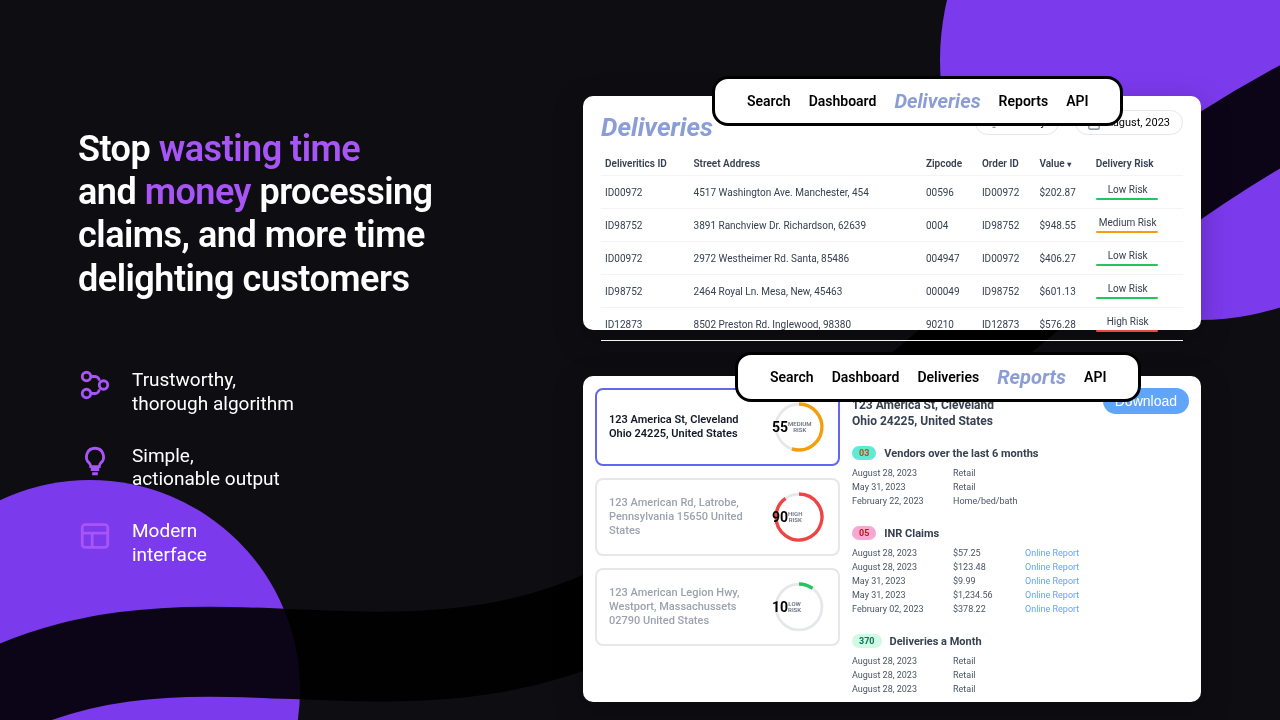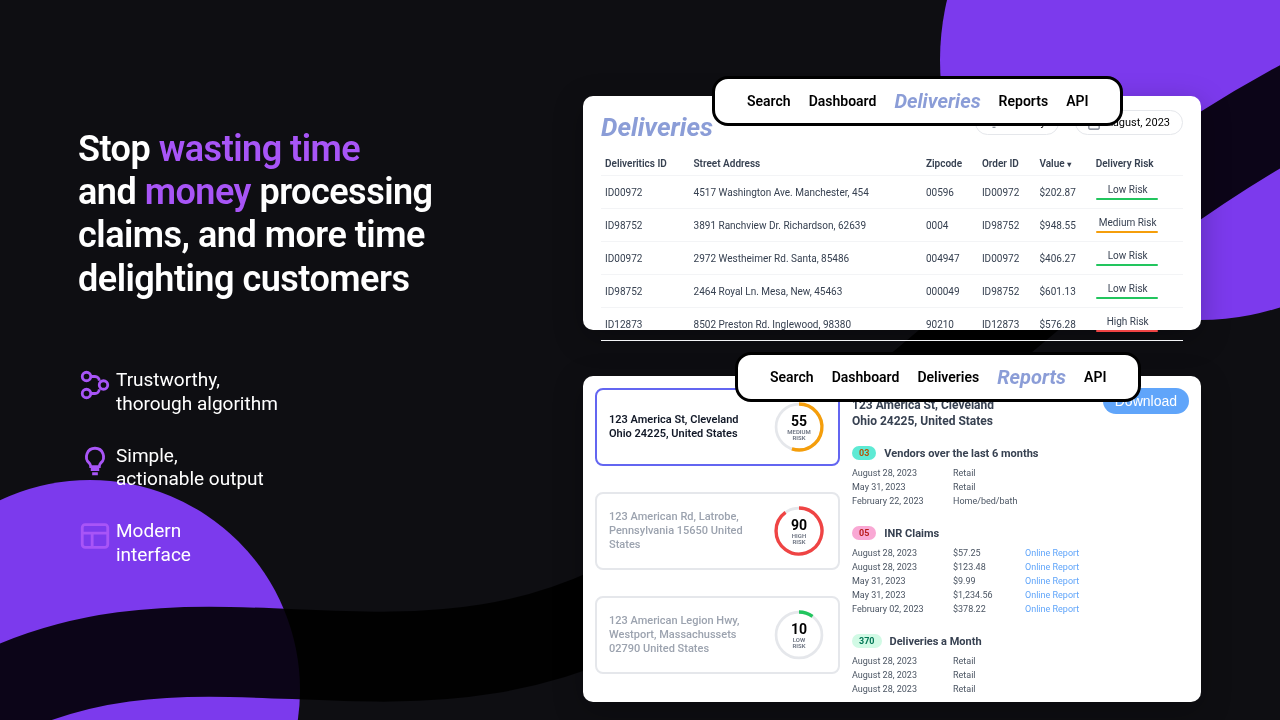--- a/index.html
+++ b/index.html
@@ -10,21 +10,21 @@
     position: relative; overflow: hidden;
   }
   .blob-top { position:absolute; top:-200px; right:-180px; width:520px; height:520px; background:#7c3aed; border-radius:50%; }
   .blob-bottom { position:absolute; bottom:-180px; left:-120px; width:420px; height:420px; background:#7c3aed; border-radius:50%; }
   .wave { position:absolute; top:0; left:0; width:100%; height:100%; pointer-events:none; }
 
   .hero { position:absolute; left:78px; top:128px; width:450px; color:#fff; }
   .hero h1 { font-size:36px; line-height:1.2; font-weight:600; letter-spacing:-0.5px; }
   .hero h1 .accent { color:#a855f7; }
   .features { position:absolute; left:78px; top:368px; }
-  .feat { display:flex; align-items:flex-start; gap:4px; margin-bottom:28px; }
+  .feat { display:flex; align-items:flex-start; gap:20px; margin-bottom:28px; }
   .feat .icon { width:34px; height:34px; color:#a855f7; flex:0 0 34px; }
   .feat .txt { color:#fff; font-size:19px; line-height:1.25; }
 
   
   .panel { background:#fff; border-radius:10px; box-shadow:0 8px 30px rgba(0,0,0,.25); position:absolute; }
   .panel-deliveries { left:583px; top:96px; width:618px; height:234px; padding:16px 18px 10px; }
   .deliveries-title { color:#8b9dd7; font-size:26px; font-weight:700; font-style:italic; margin-bottom:10px; }
   .filters { position:absolute; right:18px; top:14px; display:flex; gap:16px; }
   .pill { background:#fff; border:1px solid #e5e7eb; border-radius:18px; padding:5px 12px; font-size:11px; display:flex; align-items:center; gap:6px; cursor:pointer; }
   .pill .ic { width:12px; height:10px; display:inline-block; }
@@ -39,27 +39,27 @@
   
   .nav-pill { position:absolute; background:#fff; border:3px solid #000; border-radius:16px; padding:10px 32px; display:flex; gap:18px; align-items:center; font-size:14px; font-weight:600; }
   .nav-pill span { cursor:pointer; }
   .nav-pill .active { color:#8b9dd7; font-size:20px; font-style:italic; font-weight:700; }
   .nav1 { left:712px; top:76px; }
   .nav2 { left:735px; top:352px; }
 
   
   .panel-reports { left:583px; top:376px; width:618px; height:326px; padding:12px; }
   .reports-inner { display:flex; gap:12px; height:100%; }
-  .addr-col { width:245px; display:flex; flex-direction:column; gap:26px; }
+  .addr-col { width:245px; display:flex; flex-direction:column; gap:12px; }
   .addr-card { border:2px solid #e5e7eb; border-radius:8px; padding:10px 12px; display:flex; align-items:center; gap:12px; }
   .addr-card.selected { border-color:#6366f1; }
   .addr-txt { font-size:11px; font-weight:600; color:#111827; line-height:1.3; flex:1; }
   .addr-card:not(.selected) .addr-txt { color:#9ca3af; font-weight:500; }
   .gauge { width:54px; height:54px; position:relative; }
-  .gauge .num { position:absolute; inset:0; display:flex; flex-direction:column; align-items:center; justify-content:center; font-size:14px; font-weight:700; }
+  .gauge .num { position:absolute; inset:0; display:flex; align-items:center; font-size:14px; font-weight:700; }
   .gauge .lbl { font-size:6px; font-weight:600; color:#6b7280; line-height:1; text-align:center; }
 
   .detail-col { flex:1; font-size:10px; color:#374151; position:relative; padding-top:10px;}
   .detail-title { font-weight:700; font-size:12px; margin-bottom:2px; }
   .dl-btn { position:absolute; right:0; top:0; background:#60a5fa; color:#fff; border:none; padding:5px 12px; border-radius:14px; font-size:14px; cursor:pointer; }
   .section { margin-top:10px; padding-top:8px; }
   .sec-head { display:flex; align-items:center; gap:8px; font-weight:700; font-size:11px; margin-bottom:6px; }
   .badge { background:#5eead4; color:#b45309; border-radius:10px; font-size:9px; padding:2px 7px; font-weight:700; }
   .badge.red { background:#f9a8d4; color:#b91c1c; }
   .badge.green { background:#d1fae5; color:#047857; }

